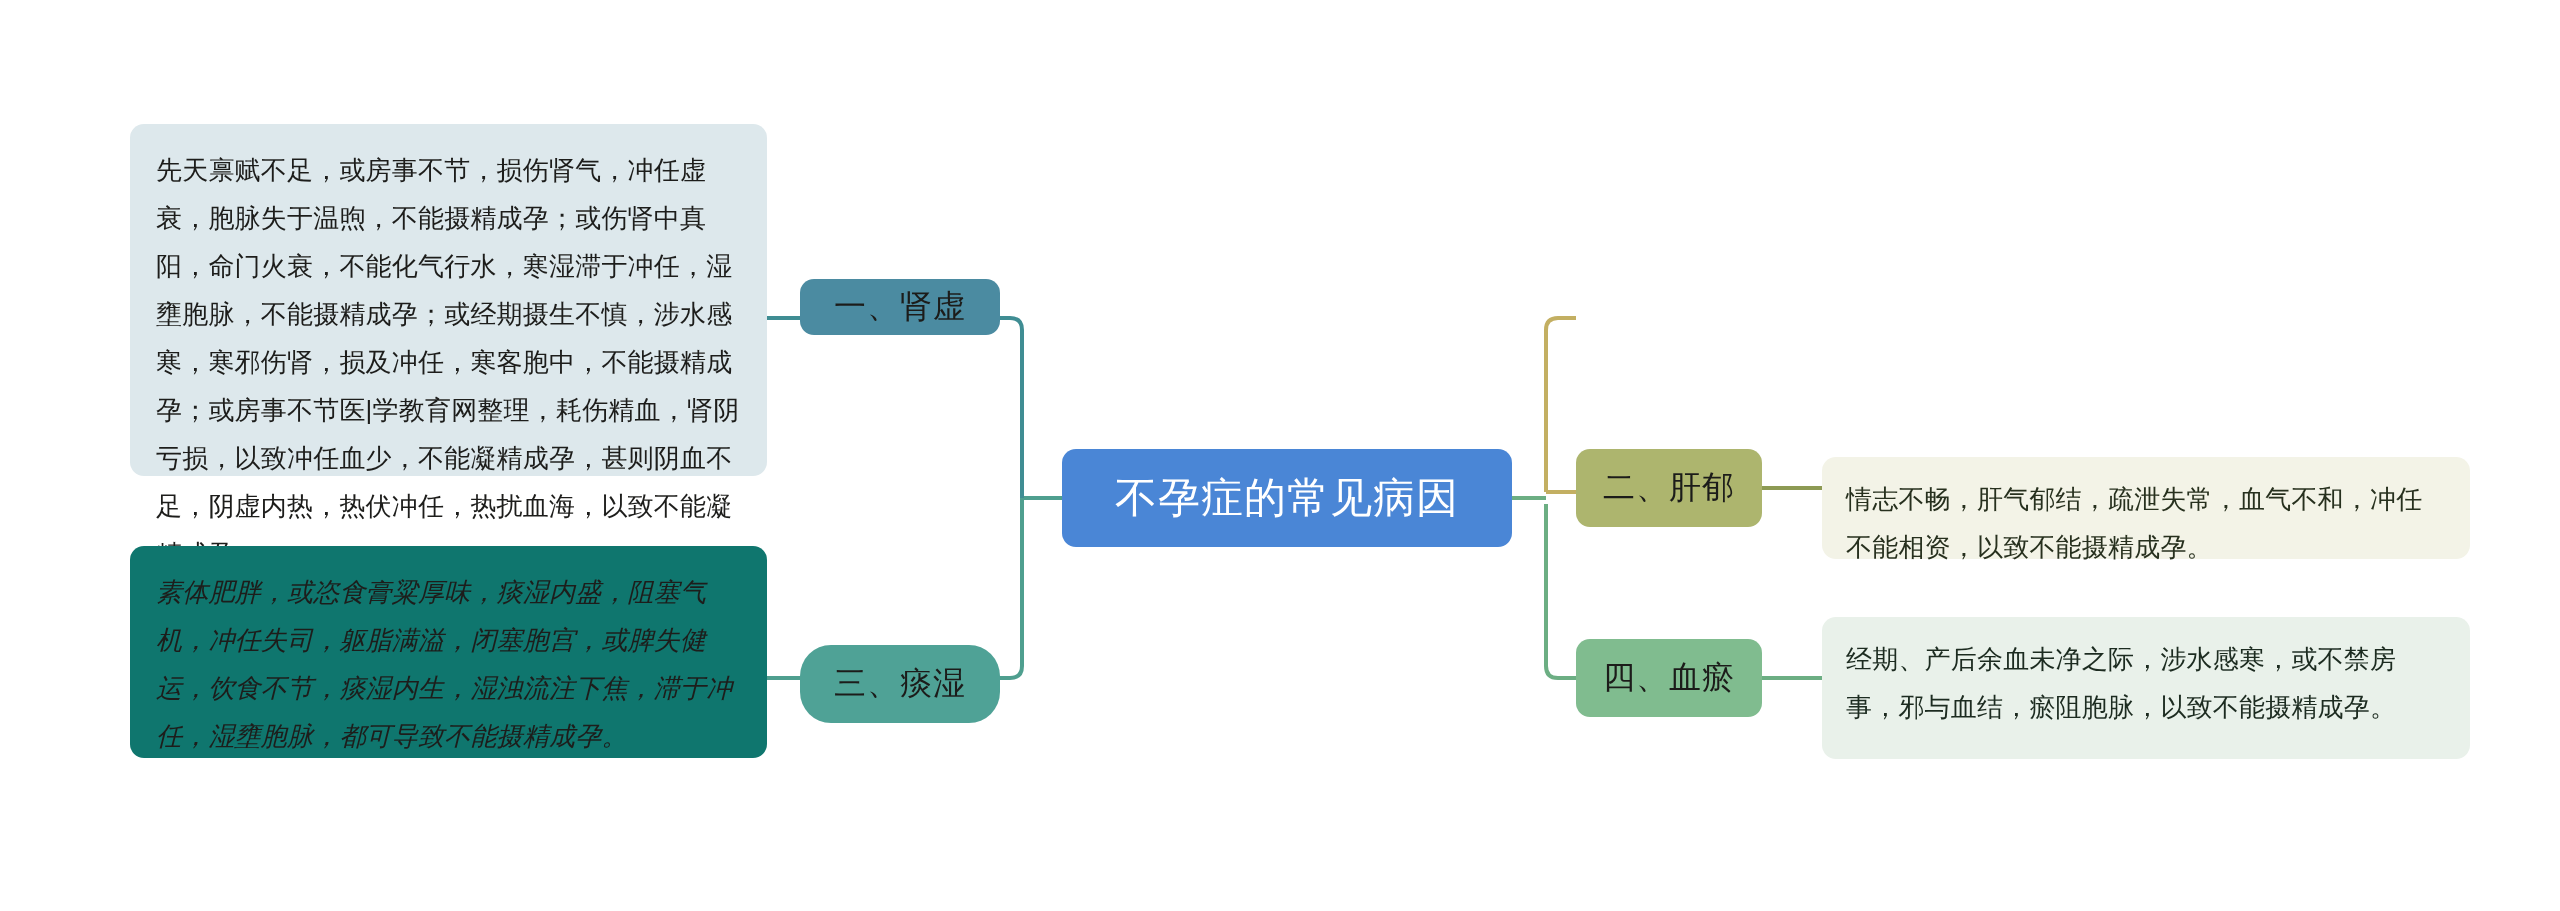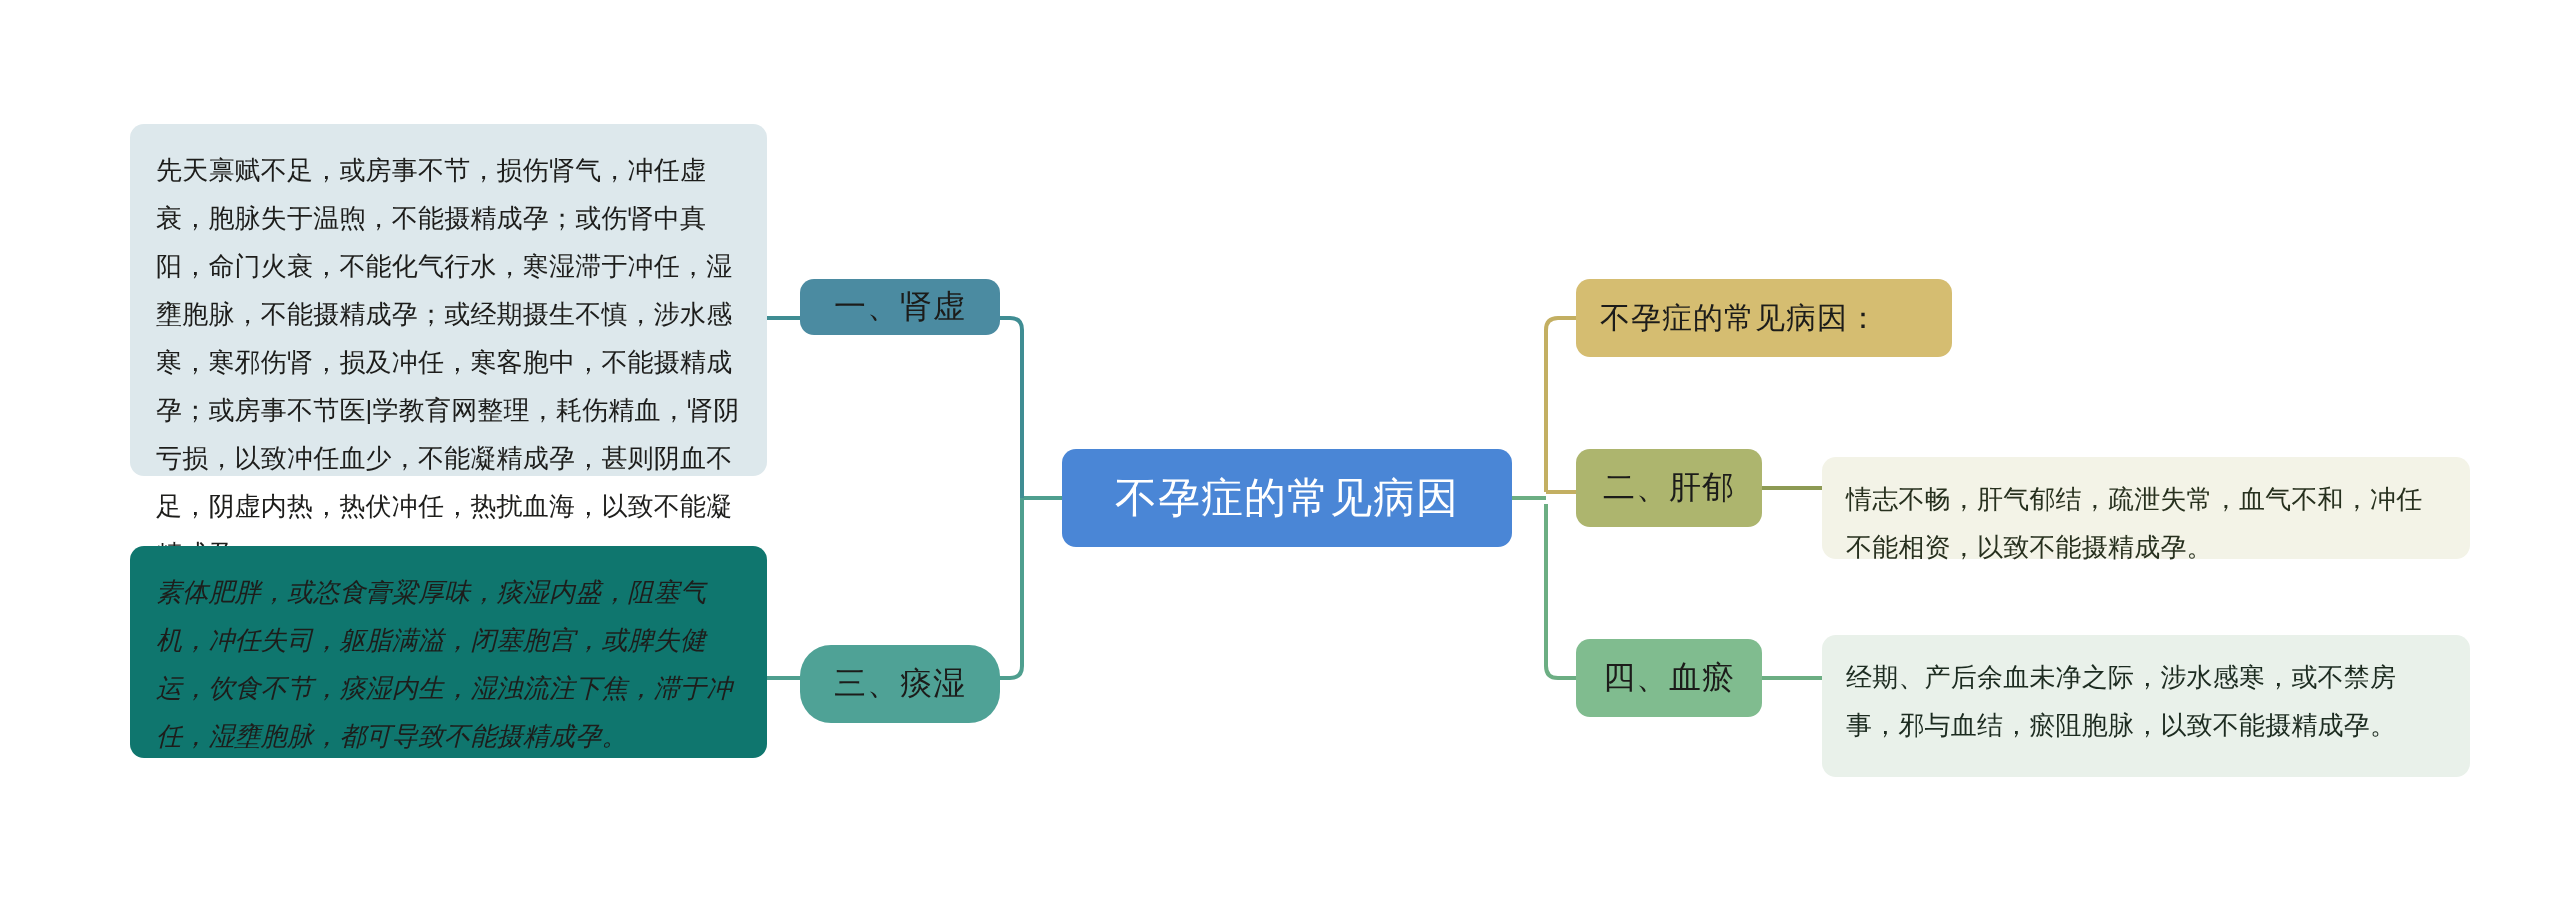--- a/index.html
+++ b/index.html
@@ -164,21 +164,20 @@
   }
   #panel-ganyu .leaf-text { color: #27301e; }
 
   #panel-xueyu {
     left: 1822px;
     top: 617px;
     width: 648px;
     height: 142px;
     background: #e9f1ea;
     padding: 18px 24px;
-    margin-top: 18px;
   }
   #panel-xueyu .leaf-text { color: #1c2b20; }
 </style>
 </head>
 <body>
 
 <div id="canvas">
 
   <svg id="wires" viewBox="0 0 2560 911" width="2560" height="911" xmlns="http://www.w3.org/2000/svg">
 
@@ -213,23 +212,20 @@
   </div>
 
   <div class="node" id="node-tanshi">
     <span class="branch-label">三、痰湿</span>
   </div>
 
   <div class="node" id="node-root">
     <span class="root-label">不孕症的常见病因</span>
   </div>
 
-  <div class="node" id="node-title">
-    <span class="branch-label">不孕症的常见病因：</span>
-  </div>
 
   <div class="node" id="node-ganyu">
     <span class="branch-label">二、肝郁</span>
   </div>
 
   <div class="node" id="node-xueyu">
     <span class="branch-label">四、血瘀</span>
   </div>
 
   <div class="leafbox" id="panel-ganyu">

